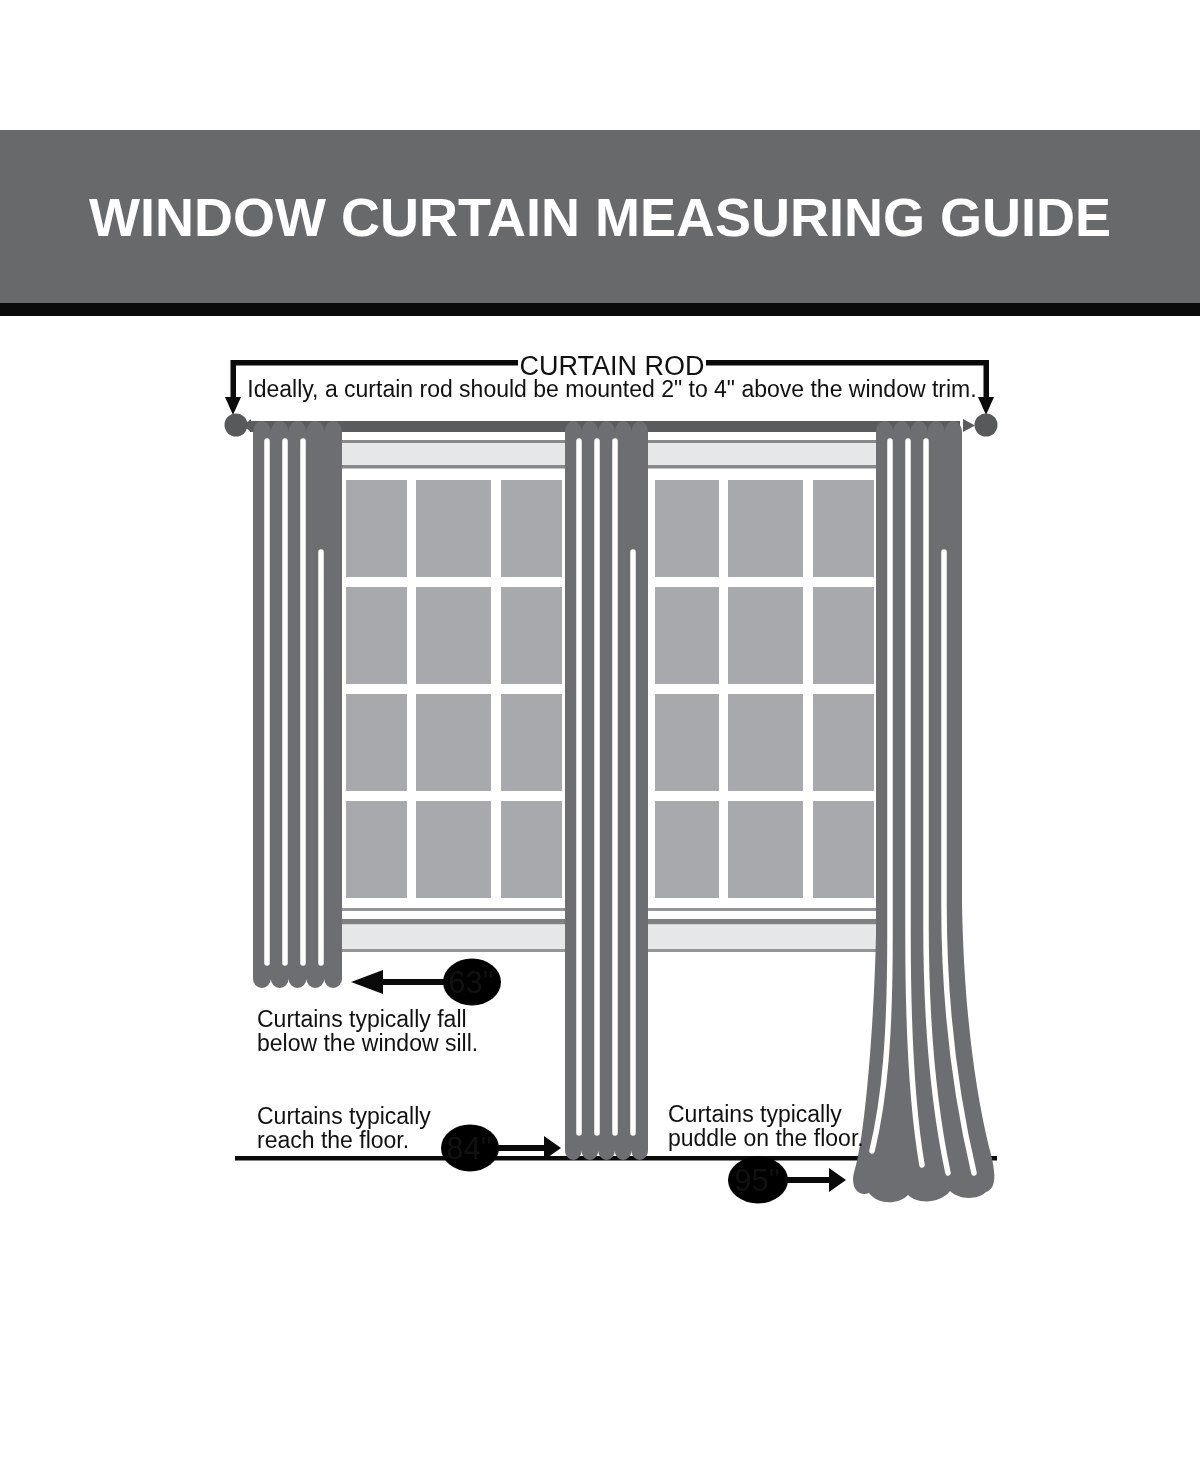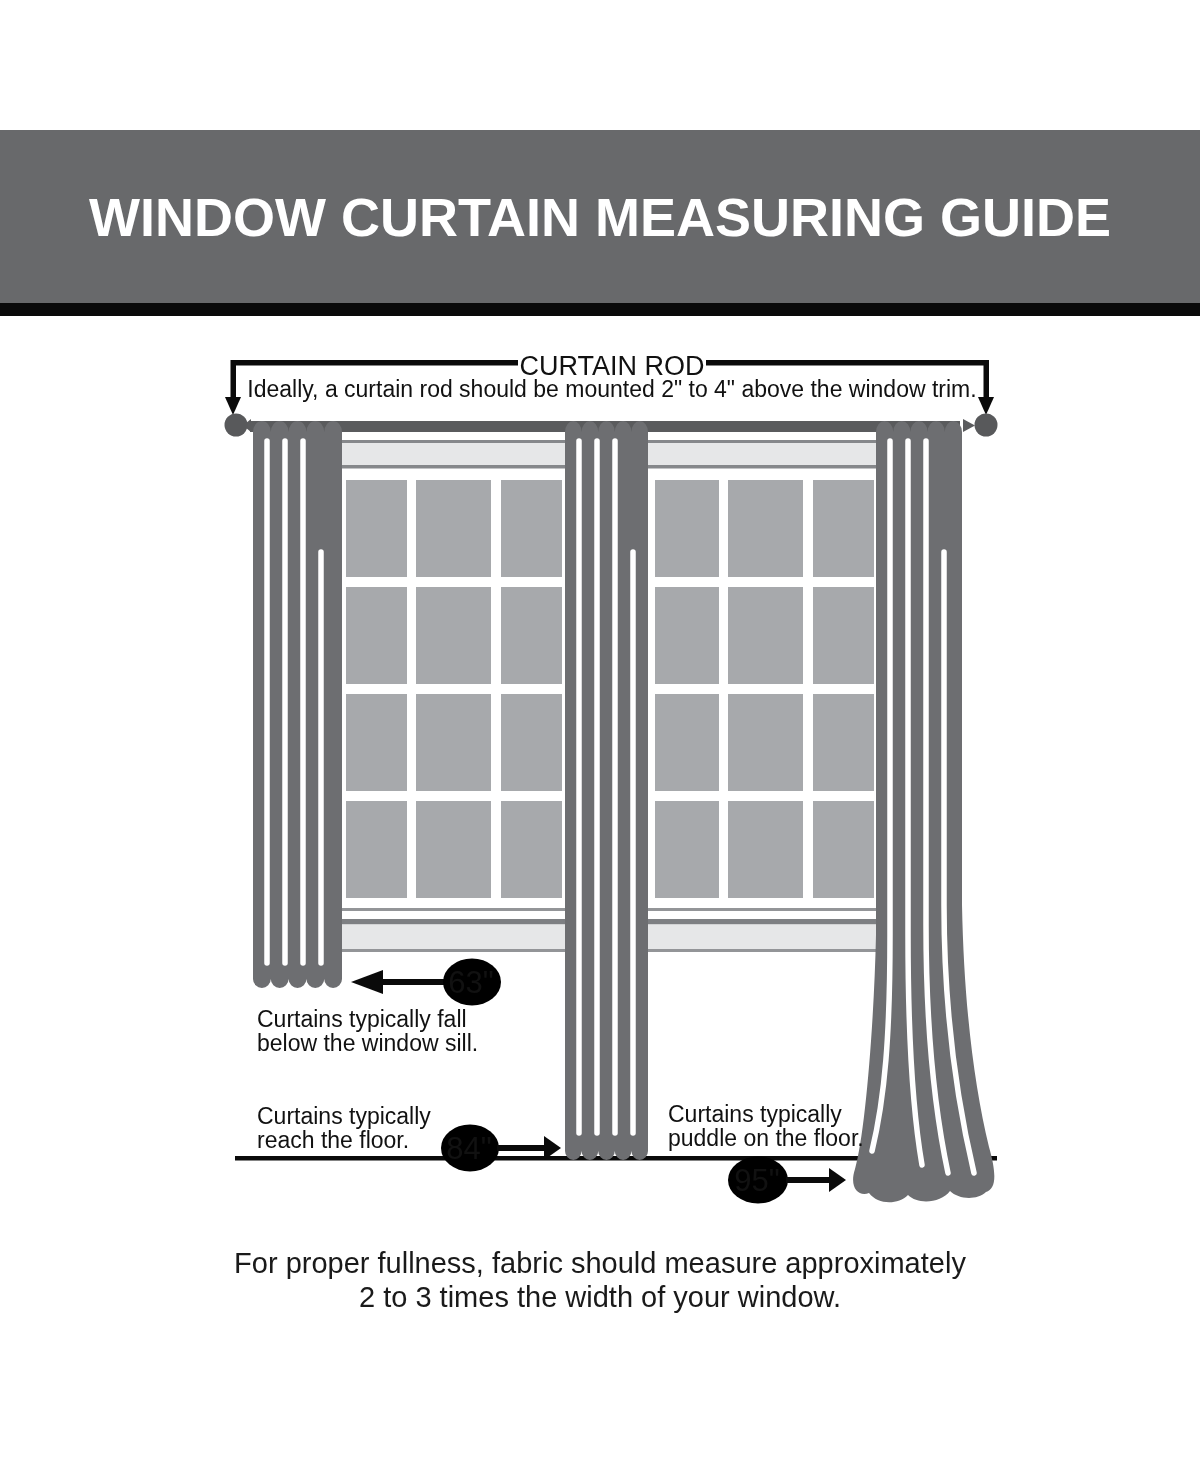--- a/index.html
+++ b/index.html
@@ -159,18 +159,14 @@
     <g>
       <text x="668" y="787" font-size="23">Curtains typically</text>
       <text x="668" y="811" font-size="23">puddle on the floor.</text>
       <ellipse cx="758" cy="845" rx="30" ry="23.5" fill="#000000"></ellipse>
       <rect x="786" y="842" width="45" height="6" fill="#0a0a0a"></rect>
       <polygon points="846,845 829,833 829,857" fill="#0a0a0a"></polygon>
       <text x="757" y="856" font-size="31" text-anchor="middle" fill="#ffffff">95"</text>
     </g>
   </svg>
 
-  <div class="footer">
-    <div>For proper fullness, fabric should measure approximately</div>
-    <div>2 to 3 times the width of your window.</div>
-  </div>
 
 </div>
 
 </body></html>

